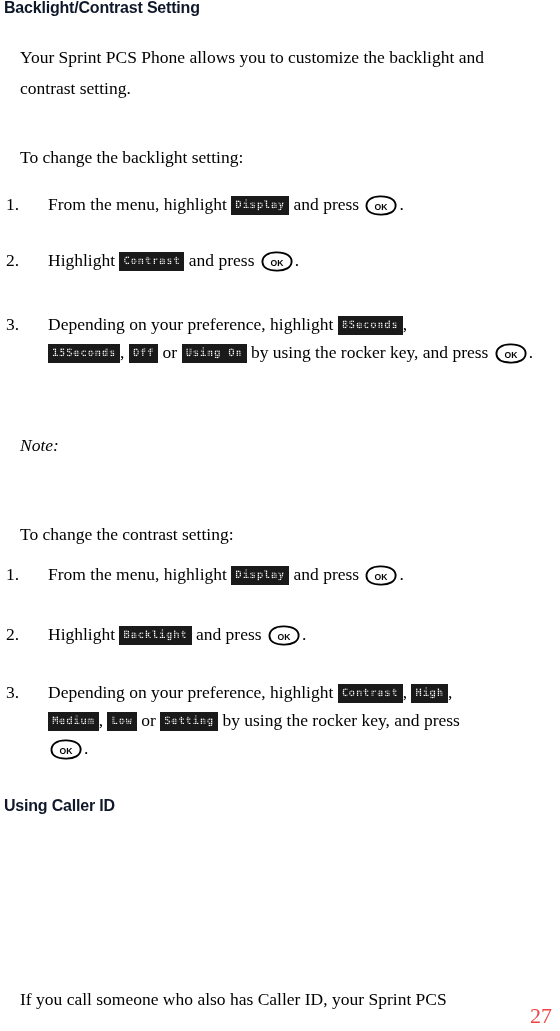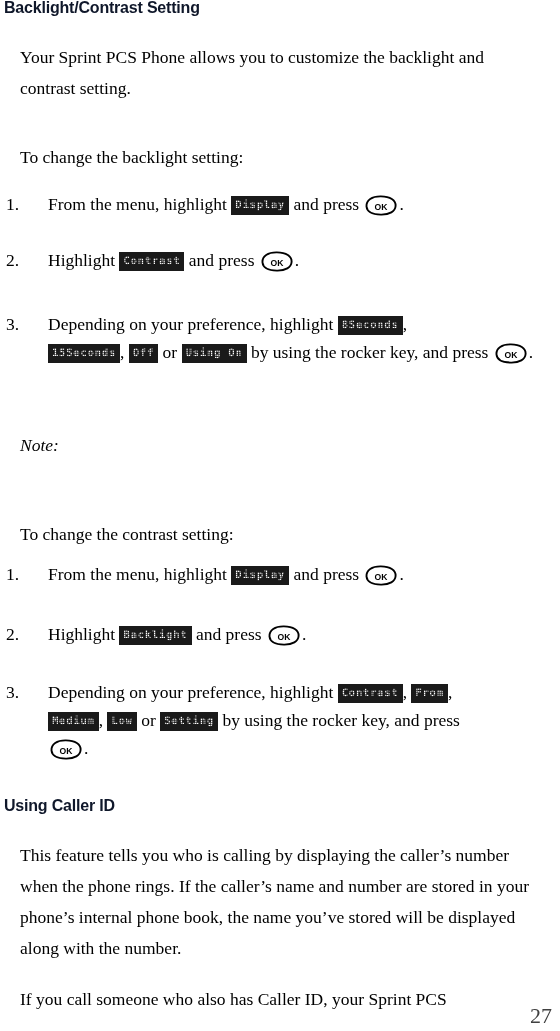--- a/index.html
+++ b/index.html
@@ -119,21 +119,21 @@
   .okkey svg { display: block; }
 
   
   .folio {
     position: absolute;
     right: 8px;
     bottom: 2px;
     font-family: "Liberation Serif", serif;
     font-size: 22px;
     font-weight: normal;
-    color: #404040;
+    color: #ef4444;
     text-align: right;
   }
 </style>
 </head>
 <body>
 
 <div class="page">
 
   <div style="position:absolute; left:4px; top:0px; width:552px;">
     <h2 class="section-head">Backlight/Contrast Setting</h2>
@@ -222,43 +222,40 @@
         <path d="M2.5 11.5 C2.0 5.0 8.0 1.2 17.0 1.4 C26.0 1.6 32.0 5.0 31.6 11.0 C31.2 16.5 25.5 19.8 16.8 19.6 C8.5 19.4 3.0 17.0 2.5 11.5 Z" fill="none" stroke="#000" stroke-width="1.9" stroke-linecap="round"></path>
         <text x="17" y="14.6" font-family="Liberation Sans, sans-serif" font-size="8.6" font-weight="bold" text-anchor="middle" fill="#000">OK</text>
       </svg>
     </span><span>.</span>
   </div>
 
   <div class="step" style="position:absolute; left:4px; top:678px; width:552px;">
     <span class="step-num">3.</span>
     <span>Depending on your preference, highlight</span>
     <span class="lcd">Contrast</span><span>,</span>
-    <span class="lcd">From</span><span>,</span>
+    <span class="lcd">High</span><span>,</span>
     <br>
     <span class="lcd">Medium</span><span>,</span>
     <span class="lcd">Low</span>
     <span>or</span>
     <span class="lcd">Setting</span>
     <span>by using the rocker key, and press</span>
     <br>
     <span class="okkey">
       <svg width="34" height="21" viewBox="0 0 34 21" xmlns="http://www.w3.org/2000/svg">
         <path d="M2.5 11.5 C2.0 5.0 8.0 1.2 17.0 1.4 C26.0 1.6 32.0 5.0 31.6 11.0 C31.2 16.5 25.5 19.8 16.8 19.6 C8.5 19.4 3.0 17.0 2.5 11.5 Z" fill="none" stroke="#000" stroke-width="1.9" stroke-linecap="round"></path>
         <text x="17" y="14.6" font-family="Liberation Sans, sans-serif" font-size="8.6" font-weight="bold" text-anchor="middle" fill="#000">OK</text>
       </svg>
     </span><span>.</span>
   </div>
 
   <div style="position:absolute; left:4px; top:798px; width:552px;">
     <h2 class="section-head">Using Caller ID</h2>
   </div>
 
-  <div style="position:absolute; left:4px; top:824px; width:552px;">
-    <p class="body-text">This feature tells you who is calling by displaying the caller’s number when the phone rings. If the caller’s name and number are stored in your phone’s internal phone book, the name you’ve stored will be displayed along with the number.</p>
-  </div>
 
   <div style="position:absolute; left:4px; top:968px; width:552px;">
     <p class="body-text">If you call someone who also has Caller ID, your Sprint PCS</p>
   </div>
 
   <div class="folio">27</div>
 
 </div>
 
 </body></html>

